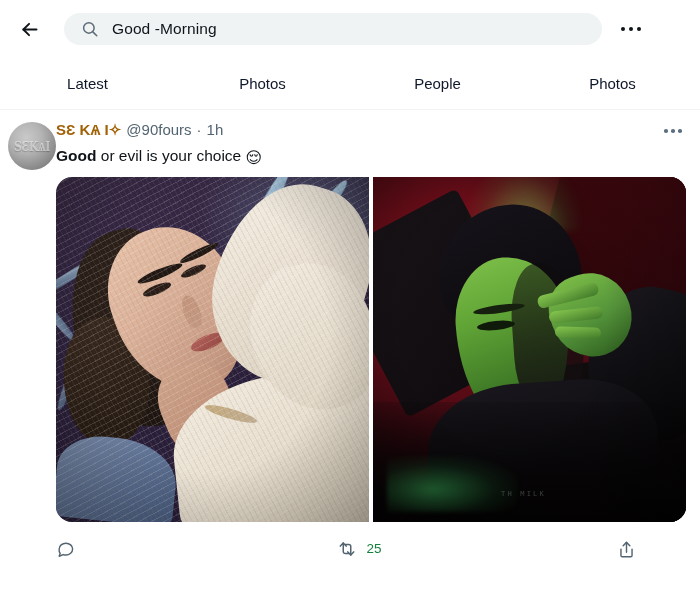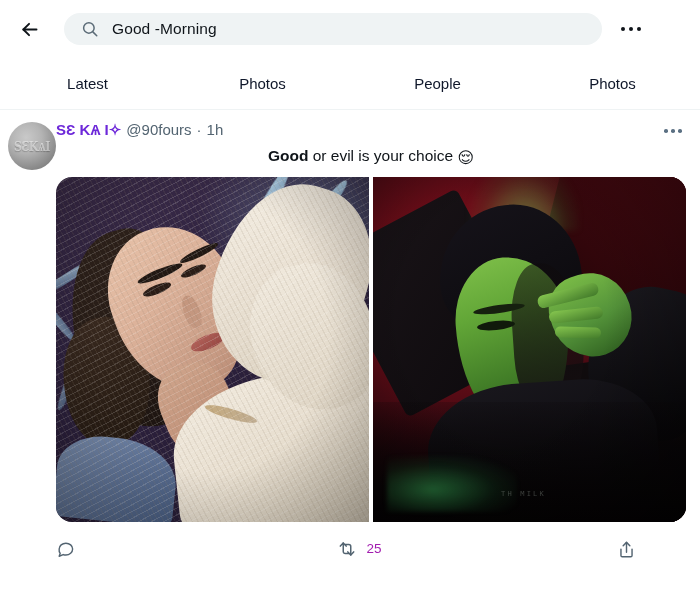--- a/index.html
+++ b/index.html
@@ -167,21 +167,21 @@
   .tweet-head {
     display: flex;
     align-items: baseline;
     padding-right: 34px;
     line-height: 20px;
     height: 21px;
   }
   .display-name {
     font-size: 15px;
     font-weight: bold;
-    color: #6d28d9;
+    color: #a16207;
     white-space: nowrap;
   }
   .handle-time {
     font-size: 15px;
     color: #536471;
     margin-left: 5px;
     white-space: nowrap;
   }
 
   .tweet-more {
@@ -201,21 +201,20 @@
     background: #5b7083;
     border-radius: 50%;
     display: block;
   }
 
   .tweet-text {
     margin-top: 5px;
     font-size: 15.5px;
     line-height: 20px;
     color: #0f1419;
-    text-align: center;
   }
   .tweet-text .hl { font-weight: bold; }
   .emoji {
     font-family: "DejaVu Sans", sans-serif;
     font-size: 16px;
     vertical-align: -2px;
   }
 
   
   .media {
@@ -525,21 +524,21 @@
   .action {
     display: flex;
     align-items: center;
     cursor: pointer;
     color: #536471;
     flex: 1 1 0;
   }
   .action svg { display: block; flex: 0 0 auto; }
   .action-count {
     font-size: 13.5px;
-    color: #a21caf;
+    color: #15803d;
     margin-left: 10px;
     line-height: 1;
   }
   .action.share { flex: 0 0 auto; }
 </style>
 </head>
 <body>
 
 <div class="app">
 

